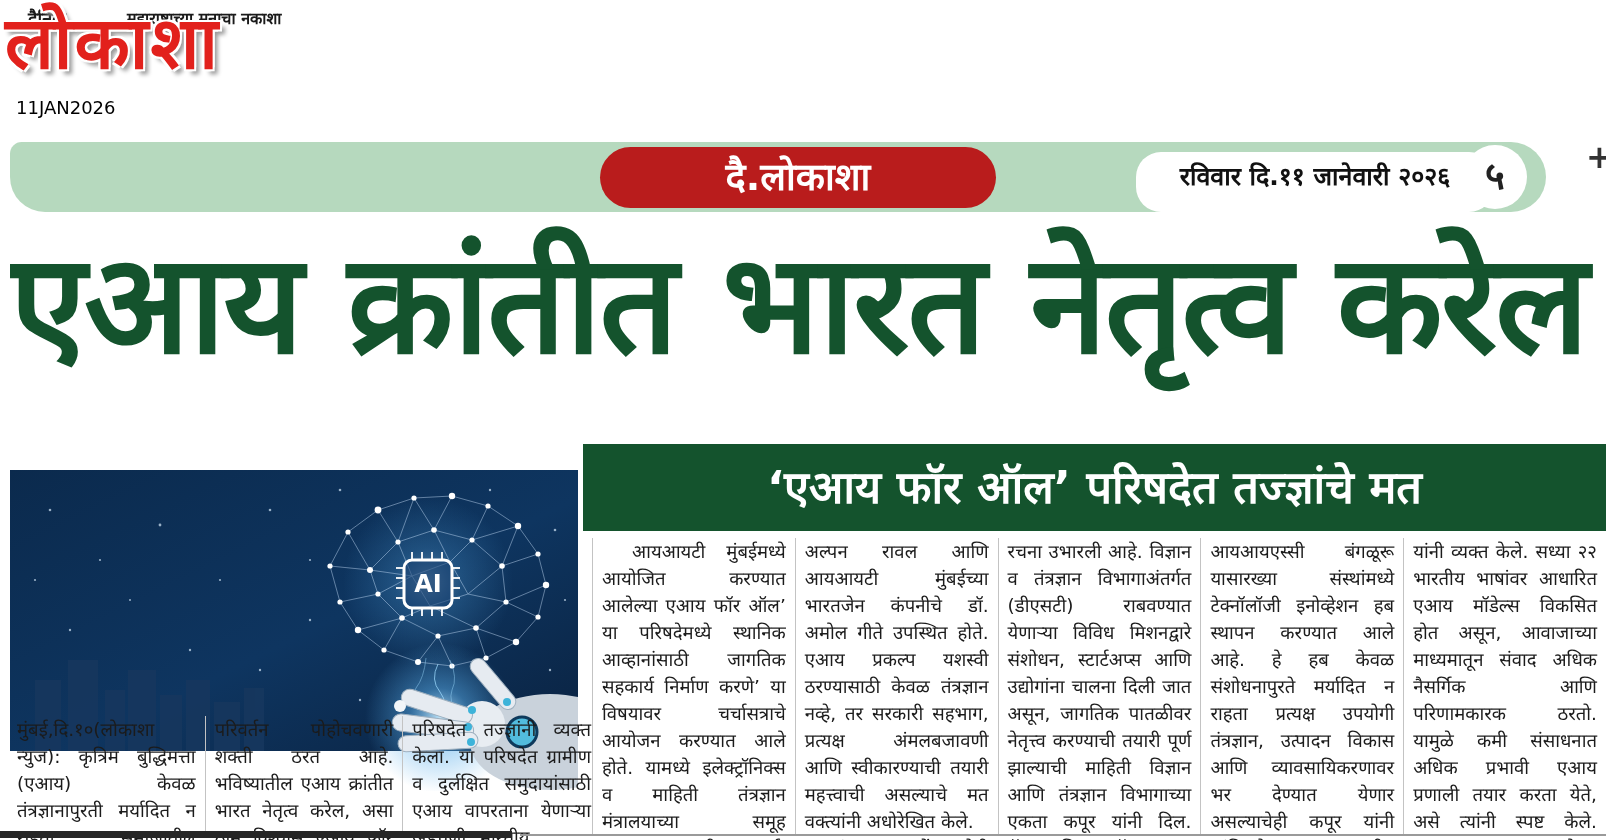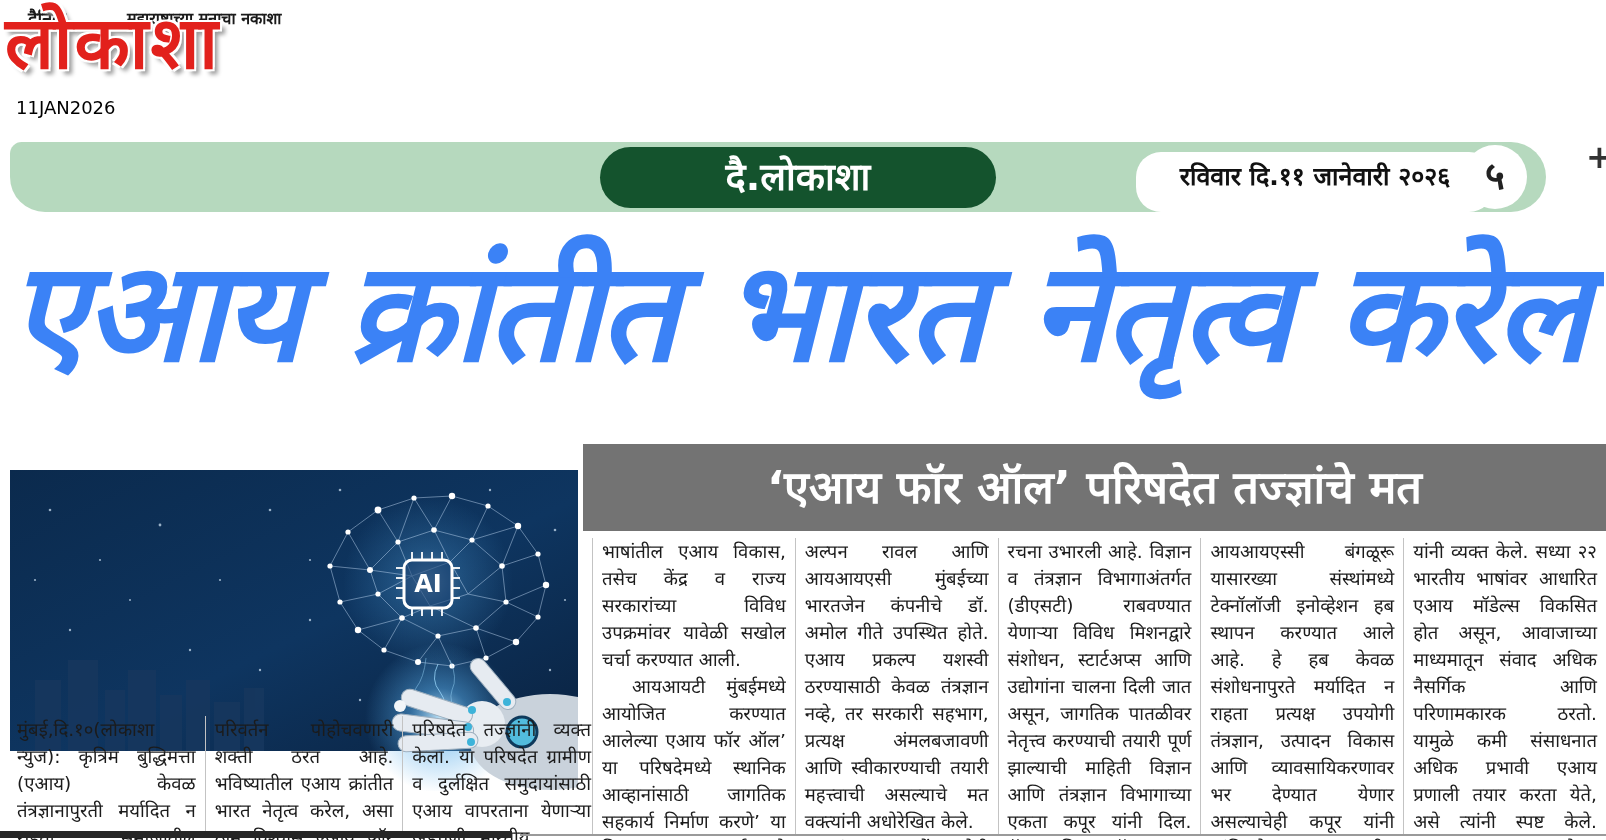--- a/index.html
+++ b/index.html
@@ -26,55 +26,54 @@
   .scan-date { left:16px; top:97px; font-size:18px; color:#000; }
 
   
   .band {
     left:10px; top:142px; width:1536px; height:70px;
     background:#b6d9be;
     border-radius:12px 36px 36px 36px;
   }
   .paper-pill {
     left:600px; top:147px; width:396px; height:61px;
-    background:#14532d; border-radius:31px;
+    background:#b91c1c; border-radius:31px;
     color:#fff; font-size:38px; font-weight:bold;
     text-align:center; line-height:61px;
   }
   .date-pill {
     left:1136px; top:152px; width:358px; height:60px;
     background:#ffffff; border-radius:25px;
     color:#111; font-size:25px; font-weight:bold;
     text-align:center; line-height:50px;
   }
   .page-badge {
     left:1463px; top:145px; width:64px; height:64px;
     background:#ffffff; border-radius:50%;
     color:#222; font-size:38px; font-weight:bold;
     text-align:center; line-height:62px;
   }
   .plus { left:1586px; top:138px; font-size:32px; color:#333; font-weight:bold; }
 
   
   .headline {
-    left:10px; top:220px; width:1594px; height:206px;
-    font-size:138px; font-weight:800; color:#3b82f6;
+    left:10px; top:212px; width:1594px; height:206px;
+    font-size:138px; font-weight:800; color:#14532d;
     white-space:nowrap; overflow:hidden; line-height:1.35;
     letter-spacing:-2px;
-    font-style:italic;
   }
 
   
   .photo { left:10px; top:430px; width:568px; height:361px; }
   .photo svg { display:block; width:100%; height:100%; }
 
   
   .subhead {
     left:583px; top:444px; width:1023px; height:87px;
-    background:#737373; color:#ffffff;
+    background:#14532d; color:#ffffff;
     font-size:45px; font-weight:bold;
     text-align:center; line-height:87px;
     overflow:hidden; white-space:nowrap;
   }
 
   
   .cols { display:flex; align-items:stretch; }
   .col  { flex:1 1 0; padding:0 9px; }
   .col + .col { border-left:1px solid #c3c3c3; }
   .body-cols  { left:592px; top:538px; width:1014px; height:297px; }
@@ -298,25 +297,24 @@
         <circle cx="512" cy="262" r="15" fill="none" stroke="#0e3a5c" stroke-width="3"></circle>
         <circle cx="390" cy="236" r="6" fill="#f2f5f8"></circle>
       </g>
     </svg>
   </div>
 
   <div class="abs subhead">‘एआय फॉर ऑल’ परिषदेत तज्ज्ञांचे मत</div>
 
   <section class="abs cols body-cols">
     <div class="col">
-      <p class="para">भाषांतील एआय विकास, तसेच केंद्र व राज्य सरकारांच्या विविध उपक्रमांवर यावेळी सखोल चर्चा करण्यात आली.</p>
       <p class="para indent">आयआयटी मुंबईमध्ये आयोजित करण्यात आलेल्या एआय फॉर ऑल’ या परिषदेमध्ये स्थानिक आव्हानांसाठी जागतिक सहकार्य निर्माण करणे’ या विषयावर चर्चासत्राचे आयोजन करण्यात आले होते. यामध्ये इलेक्ट्रॉनिक्स व माहिती तंत्रज्ञान मंत्रालयाच्या समूह समन्वयक सुनीता वर्मा, वाधवानी एआयचे</p>
     </div>
     <div class="col">
-      <p class="para">अल्पन रावल आणि आयआयएसी मुंबईच्या भारतजेन कंपनीचे डॉ. अमोल गीते उपस्थित होते. एआय प्रकल्प यशस्वी ठरण्यासाठी केवळ तंत्रज्ञान नव्हे, तर सरकारी सहभाग, प्रत्यक्ष अंमलबजावणी आणि स्वीकारण्याची तयारी महत्त्वाची असल्याचे मत वक्त्यांनी अधोरेखित केले.</p>
+      <p class="para">अल्पन रावल आणि आयआयटी मुंबईच्या भारतजेन कंपनीचे डॉ. अमोल गीते उपस्थित होते. एआय प्रकल्प यशस्वी ठरण्यासाठी केवळ तंत्रज्ञान नव्हे, तर सरकारी सहभाग, प्रत्यक्ष अंमलबजावणी आणि स्वीकारण्याची तयारी महत्त्वाची असल्याचे मत वक्त्यांनी अधोरेखित केले.</p>
       <p class="para indent">पंतप्रधान नरेंद्र मोदी यांच्या विकसित भारत २०४७’ या संकल्पनेच्या पार्श्वभूमीवर भारताने एआय क्षेत्रात भक्कम पायाभूत</p>
     </div>
     <div class="col">
       <p class="para">रचना उभारली आहे. विज्ञान व तंत्रज्ञान विभागाअंतर्गत (डीएसटी) राबवण्यात येणाऱ्या विविध मिशनद्वारे संशोधन, स्टार्टअप्स आणि उद्योगांना चालना दिली जात असून, जागतिक पातळीवर नेतृत्त्व करण्याची तयारी पूर्ण झाल्याची माहिती विज्ञान आणि तंत्रज्ञान विभागाच्या एकता कपूर यांनी दिल. नॅशनल मिशन ऑन सायबर फिजिकल सिस्टिम’ या मिशनअंतर्गत देशातील आयआयटी, आयसर आणि</p>
     </div>
     <div class="col">
       <p class="para">आयआयएस्सी बंगळूरू यासारख्या संस्थांमध्ये टेक्नॉलॉजी इनोव्हेशन हब स्थापन करण्यात आले आहे. हे हब केवळ संशोधनापुरते मर्यादित न राहता प्रत्यक्ष उपयोगी तंत्रज्ञान, उत्पादन विकास आणि व्यावसायिकरणावर भर देण्यात येणार असल्याचेही कपूर यांनी सांगितले. भारतीय भाषांतील एआय अधिक समावेशक करण्यासाठी व्हॉईस-फर्स्ट’ दृष्टिकोन महत्त्वाचा ठरणार असल्याचे मत आयआयटी मुंबईची भारतजेनचे अमोल गीते</p>
     </div>
     <div class="col">
       <p class="para">यांनी व्यक्त केले. सध्या २२ भारतीय भाषांवर आधारित एआय मॉडेल्स विकसित होत असून, आवाजाच्या माध्यमातून संवाद अधिक नैसर्गिक आणि परिणामकारक ठरतो. यामुळे कमी संसाधनात अधिक प्रभावी एआय प्रणाली तयार करता येते, असे त्यांनी स्पष्ट केले. महाराष्ट्र सरकारसोबत सहकार्य करून राज्याच्या दोन विभागांसाठी संवादात्मक बॉट विकसित करण्यात येणार असल्याचेही त्यांनी सांगितले.</p>

